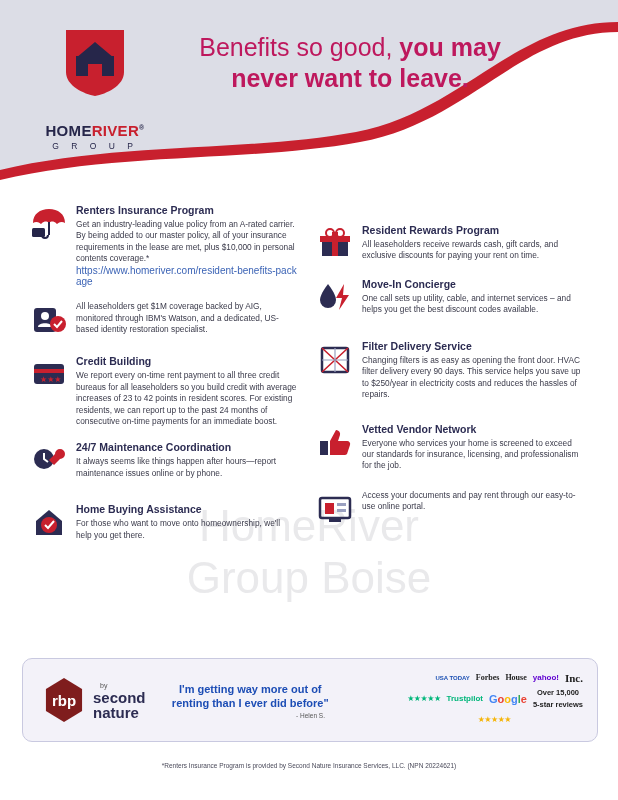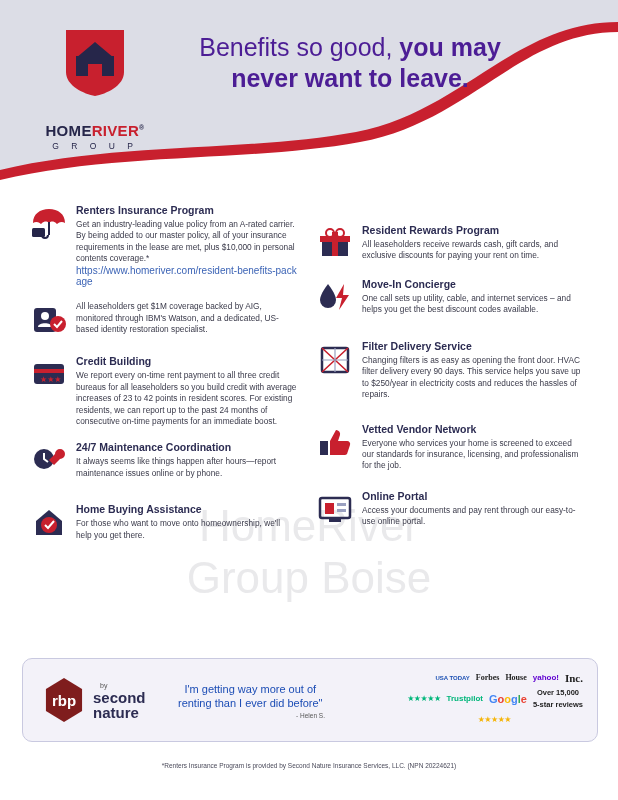--- a/index.html
+++ b/index.html
@@ -57,21 +57,21 @@
     color: #26264a;
     margin-top: 2px;
   }
   .header-title {
     position: absolute;
     left: 150px;
     top: 32px;
     width: 400px;
     font-size: 25px;
     line-height: 31px;
-    color: #4c1d95;
+    color: #be185d;
     text-align: center;
   }
   .header-title .bold { font-weight: bold; }
 
   
   .watermark {
     position: absolute;
     left: 0;
     top: 500px;
     width: 618px;
@@ -175,21 +175,21 @@
   }
   .quote {
     flex: 1;
     text-align: center;
     padding: 0 8px;
   }
   .quote-text {
     font-size: 11px;
     line-height: 14px;
     color: #1c4db5;
-    font-weight: normal;
+    font-weight: bold;
   }
   .quote-attr {
     font-size: 6.5px;
     color: #555;
     text-align: right;
     padding-right: 22px;
     margin-top: 2px;
   }
   .press {
     width: 228px;
@@ -401,21 +401,20 @@
       <div class="benefit-icon">
         <svg width="38" height="34" viewBox="0 0 38 34">
           <rect x="4" y="6" width="30" height="20" rx="2" fill="none" stroke="#2c2c52" stroke-width="2.5"></rect>
           <rect x="9" y="11" width="9" height="11" fill="#c8202e"></rect>
           <rect x="21" y="11" width="9" height="3" fill="#9aa0c0"></rect>
           <rect x="21" y="17" width="9" height="3" fill="#9aa0c0"></rect>
           <rect x="13" y="26" width="12" height="4" fill="#2c2c52"></rect>
         </svg>
       </div>
       <div class="benefit-text">
-        <div class="benefit-title">Online Portal</div>
         <div class="benefit-body">Access your documents and pay rent through our easy-to-use online portal.</div>
       </div>
     </div>
 
   </div>
 </div>
 
 <div class="footer-banner">
   <div class="rbp-logo">
     <div class="rbp-badge">

